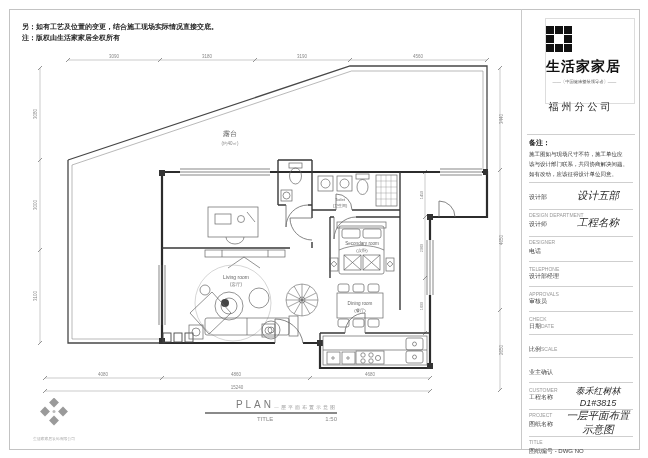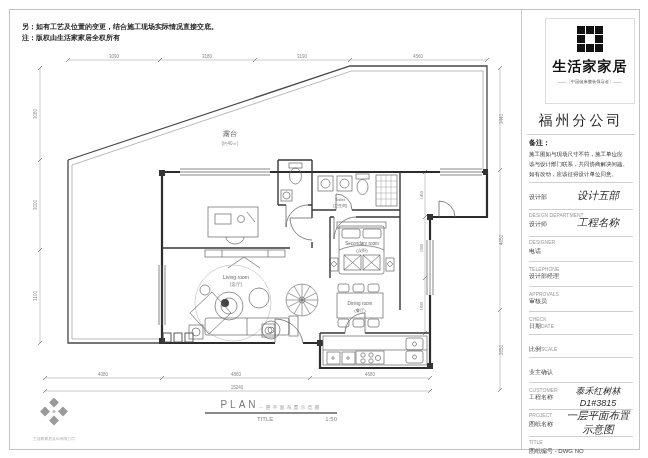--- a/index.html
+++ b/index.html
@@ -8,42 +8,42 @@
   .frame{position:absolute;left:9px;top:9px;width:629px;height:439px;border:1px solid #c3c3c3;}
   .vsep{position:absolute;left:521px;top:9px;width:1px;height:440px;background:#c9c9c9;}
 
   
   .hdr{position:absolute;left:22px;top:18px;width:330px;}
   .hdr .t{font-size:12.5px;font-weight:bold;letter-spacing:1.5px;color:#1d1d1d;}
   .hdr .n{font-size:7px;color:#2a2a2a;margin-top:4px;line-height:10px;font-weight:bold;}
 
   
   .tb{position:absolute;left:527px;top:14px;width:108px;}
-  .logo-box{position:absolute;left:18px;top:4px;width:88px;height:84px;border:1px solid #ddd;text-align:center;}
+  .logo-box{position:absolute;left:18px;top:4px;width:88px;height:84px;border:1px solid #ddd;}
   .logo-glyph{margin:7px auto 2px auto;width:26px;height:26px;}
   .brand{font-size:14px;font-weight:bold;letter-spacing:1px;color:#111;}
   .tagline{font-size:5px;color:#555;margin-top:2px;white-space:nowrap;transform:scale(.85);transform-origin:center;}
-  .branch{position:absolute;left:0;top:98px;width:108px;text-align:center;font-size:14px;
-    letter-spacing:3px;color:#222;padding-bottom:4px;border-bottom:1px solid #cfcfcf;}
+  .branch{position:absolute;left:0;top:86px;width:108px;text-align:center;font-size:10px;
+    letter-spacing:3px;color:#222;padding-bottom:20px;border-bottom:1px solid #cfcfcf;}
   .remarks{position:absolute;left:2px;top:124px;width:104px;}
   .remarks .rl{font-size:7px;font-weight:bold;color:#222;}
   .remarks .rt{font-size:5.5px;color:#333;line-height:8px;margin-top:2px;}
   .fields{position:absolute;left:2px;top:168px;width:104px;border-top:1px solid #cfcfcf;}
   .frow{position:relative;border-bottom:1px solid #cfcfcf;display:flex;align-items:center;}
   .frow .lab{width:34px;padding-top:2px;align-self:flex-start;}
   .frow .lab .cn{font-size:6px;color:#444;line-height:7px;}
   .frow .lab .en{font-size:5px;color:#999;line-height:6px;transform:scale(.8);transform-origin:left top;white-space:nowrap;}
   .frow .val{flex:1;text-align:center;font-family:Liberation Sans, sans-serif;
     font-style:italic;font-size:10.5px;color:#2b2b2b;}
   .h26{height:26px;} .h24{height:24px;} .h22{height:22px;} .h20{height:20px;}
   .val-sm{font-size:9px !important;}
 
   
   .pfoot{position:absolute;left:205px;top:399px;width:132px;}
-  .pfoot .r1{display:flex;justify-content:center;align-items:flex-end;padding-bottom:2px;
+  .pfoot .r1{display:flex;justify-content:flex-end;align-items:flex-end;padding-bottom:2px;
     border-bottom:2px solid #8a8a8a;}
   .pfoot .plan{font-size:10px;letter-spacing:3px;color:#7a7a7a;}
   .pfoot .cnt{font-size:5px;color:#9a9a9a;letter-spacing:2px;}
   .pfoot .r2{display:flex;justify-content:space-between;padding-left:52px;margin-top:2px;
     font-size:6px;color:#8a8a8a;}
 
   
   .compass{position:absolute;left:26px;top:398px;width:56px;text-align:center;}
   .compass .cap{font-size:4.5px;color:#a9a9a9;margin-top:2px;white-space:nowrap;transform:scale(.85);transform-origin:center;}
 

